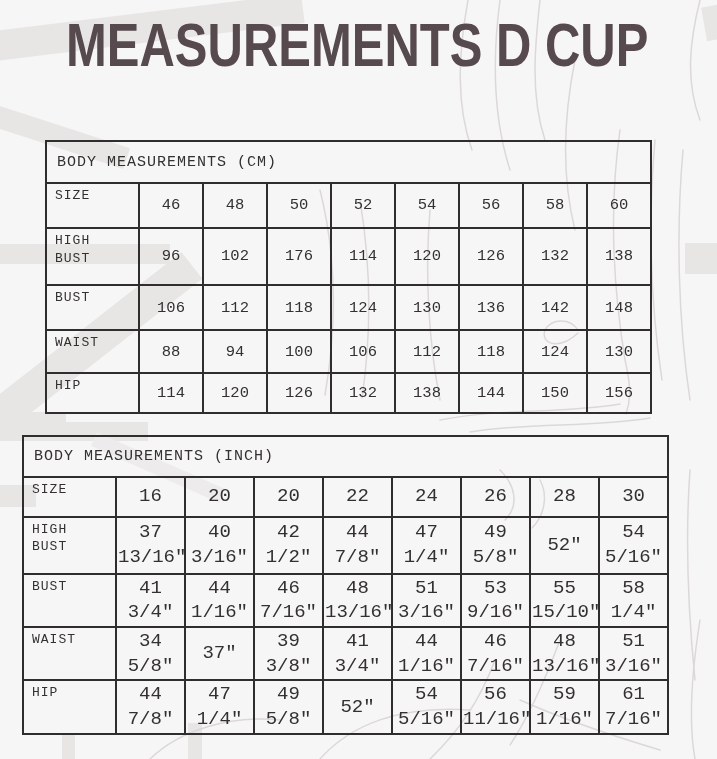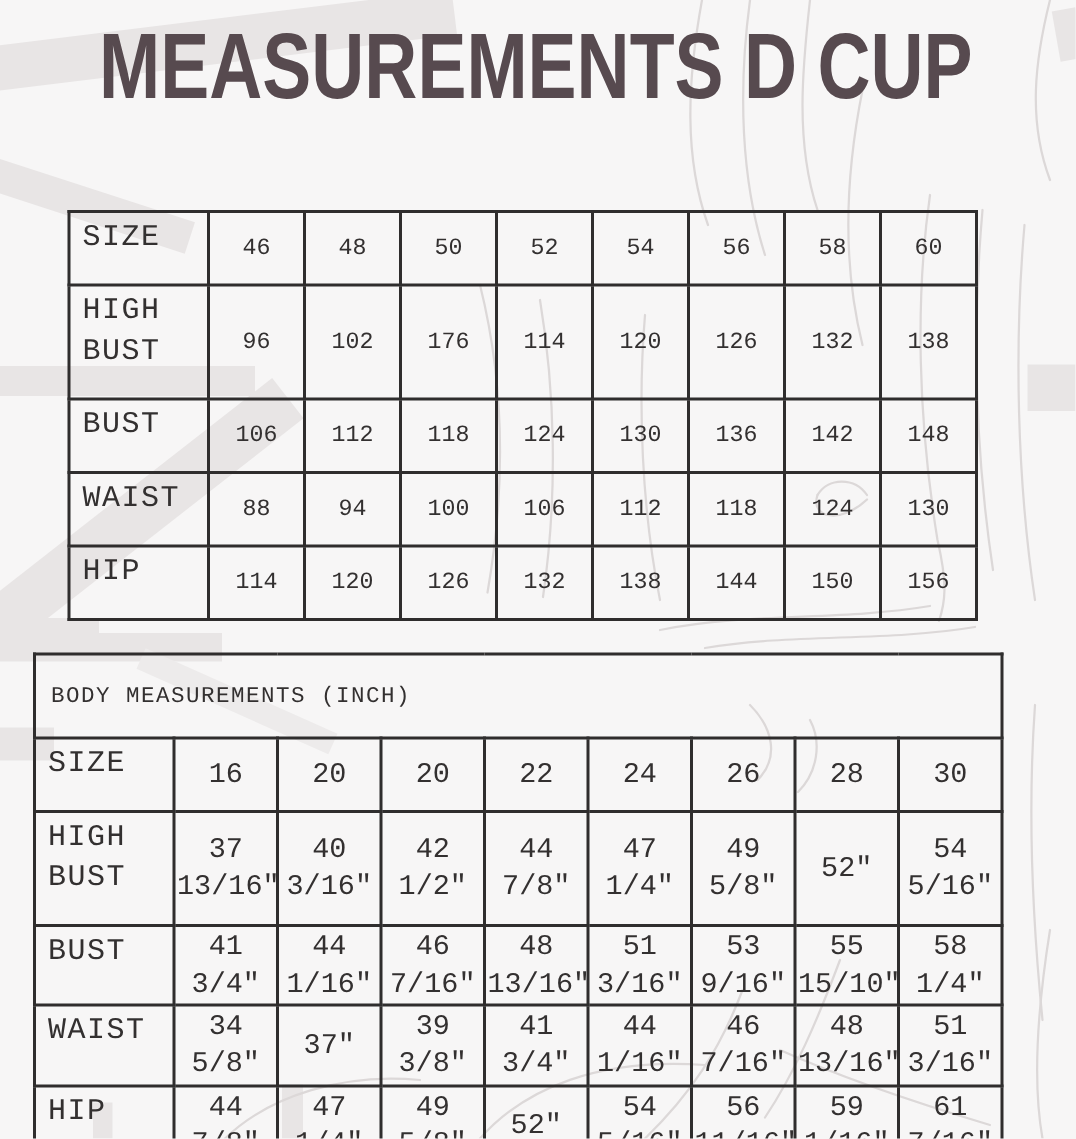--- a/index.html
+++ b/index.html
@@ -25,34 +25,34 @@
   td{
     border:2px solid #2f2d2d;color:#333030;
     white-space:pre-line;overflow:hidden;
   }
   td.hdr{
     text-align:left;padding-left:10px;vertical-align:middle;
     font-size:15px;letter-spacing:1px;
   }
   td.lbl{
     text-align:left;padding:3px 0 17px 8px;vertical-align:top;
-    font-size:20px;line-height:1.35;letter-spacing:1px;
+    font-size:13px;line-height:1.35;letter-spacing:1px;
   }
   td.val{text-align:center;vertical-align:middle;line-height:1.3;}
   #table-cm{left:45px;top:140px;width:605px;}
   #table-cm td.val{font-size:15.5px;}
   #table-cm tr:nth-child(1){height:42px;}
   #table-cm tr:nth-child(2){height:45px;}
   #table-cm tr:nth-child(3){height:45px;}
   #table-cm tr:nth-child(4){height:45px;}
   #table-cm tr:nth-child(5){height:43px;}
   #table-cm tr:nth-child(6){height:40px;}
   #table-inch{left:22px;top:435px;width:645px;}
   #table-inch td.val{font-size:19px;}
-  #table-inch tr:nth-child(1){height:56px;}
+  #table-inch tr:nth-child(1){height:41px;}
   #table-inch tr:nth-child(2){height:36px;}
   #table-inch tr:nth-child(3){height:50px;}
   #table-inch tr:nth-child(4){height:50px;}
   #table-inch tr:nth-child(5){height:50px;}
   #table-inch tr:nth-child(6){height:50px;}
   col.c-lbl{width:93px;}
   #table-cm col.c-val{width:64px;}
   #table-inch col.c-val{width:69px;}
 </style>
 </head>
@@ -108,20 +108,23 @@
       <col class="c-val">
       <col class="c-val">
       <col class="c-val">
       <col class="c-val">
     <col class="c-val">
       <col class="c-val">
       <col class="c-val">
       <col class="c-val">
   </colgroup>
   <tbody>
+      <tr>
+    <td class="hdr" colspan="9">BODY MEASUREMENTS (CM)</td>
+  </tr>
   <tr>
     <td class="lbl">SIZE</td>
     <td class="val">46</td>
     <td class="val">48</td>
     <td class="val">50</td>
     <td class="val">52</td>
     <td class="val">54</td>
     <td class="val">56</td>
     <td class="val">58</td>
     <td class="val">60</td>

